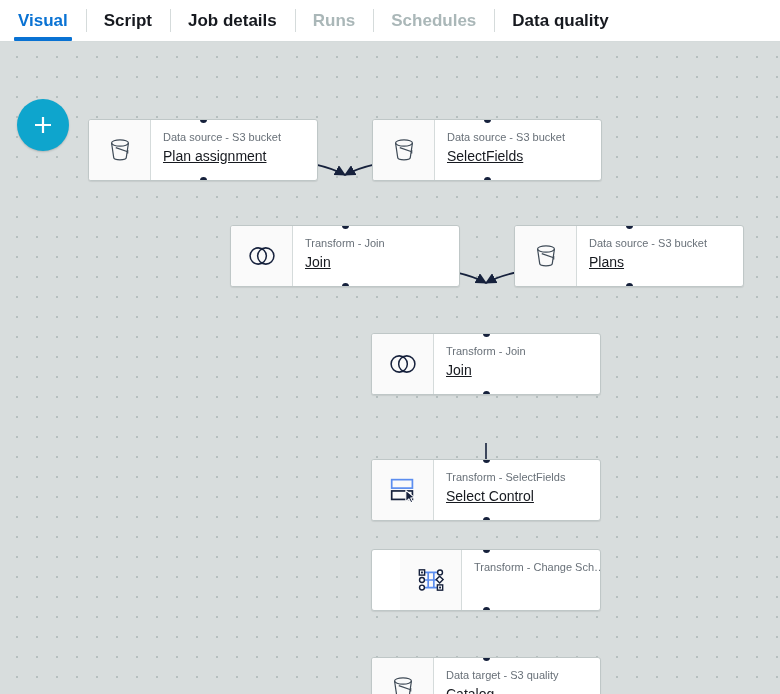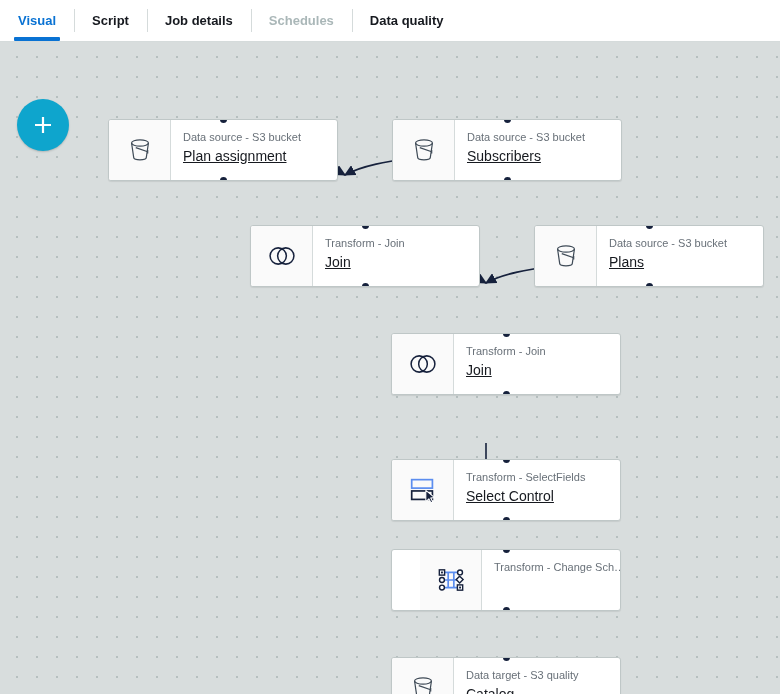--- a/index.html
+++ b/index.html
@@ -20,21 +20,21 @@
     display: flex;
     align-items: stretch;
     border-bottom: 1px solid #d5dbdb;
   }
   .tab {
     position: relative;
     display: flex;
     align-items: center;
     justify-content: center;
     padding: 0 18px;
-    font-size: 13px;
+    font-size: 17px;
     font-weight: bold;
     color: #16191f;
     cursor: pointer;
     user-select: none;
     white-space: nowrap;
   }
   .tab + .tab::before {
     content: "";
     position: absolute;
     left: 0; top: 9px; bottom: 9px;
@@ -93,21 +93,20 @@
     position: absolute;
     height: 62px;
     display: flex;
     align-items: stretch;
     background: #ffffff;
     border: 1px solid #bfc7c7;
     border-radius: 3px;
     box-shadow: 0 1px 1px rgba(0,0,0,0.08);
     cursor: pointer;
     overflow: hidden;
-    margin-left: 20px;
   }
   .node-icon {
     width: 62px;
     flex: 0 0 62px;
     background: #fafafa;
     border-right: 1px solid #d5dbdb;
     display: flex;
     align-items: center;
     justify-content: center;
   }
@@ -154,20 +153,23 @@
 
 <div id="tabbar">
   <div class="tab active">
       <span>Visual</span>
     </div>
   <div class="tab">
       <span>Script</span>
     </div>
   <div class="tab">
       <span>Job details</span>
+    </div>
+  <div class="tab disabled">
+      <span>Runs</span>
     </div>
   <div class="tab disabled">
       <span>Schedules</span>
     </div>
   <div class="tab">
       <span>Data quality</span>
     </div>
 </div>
 
 <div id="canvas">
@@ -225,21 +227,21 @@
     <div class="node-icon">
       <svg width="30" height="30" viewBox="0 0 32 32">
         <ellipse cx="16" cy="8.5" rx="9" ry="3.4" fill="none" stroke="#3f4b57" stroke-width="1.3"></ellipse>
         <path d="M7 8.5 L9.3 24.2 C9.5 25.6 12.4 26.6 16 26.6 C19.6 26.6 22.5 25.6 22.7 24.2 L25 8.5" fill="none" stroke="#3f4b57" stroke-width="1.3" stroke-linejoin="round"></path>
         <path d="M11.5 13.4 L24.2 17.9" fill="none" stroke="#3f4b57" stroke-width="1.3"></path>
         <path d="M24.2 16.0 L24.2 19.8" fill="none" stroke="#3f4b57" stroke-width="1.3"></path>
       </svg>
     </div>
     <div class="node-body">
       <div class="node-type">Data source - S3 bucket</div>
-      <div class="node-title">Subscribers</div>
+      <div class="node-title">SelectFields</div>
     </div>
   </div>
 
   <div class="node" style="left:230px; top:183px; width:230px;">
     <span class="port in"></span>
     <span class="port out"></span>
     <div class="node-icon">
       <svg width="34" height="34" viewBox="0 0 36 36">
         <circle cx="14" cy="18" r="8.6" fill="none" stroke="#16213c" stroke-width="1.6"></circle>
         <circle cx="22" cy="18" r="8.6" fill="none" stroke="#16213c" stroke-width="1.6"></circle>

